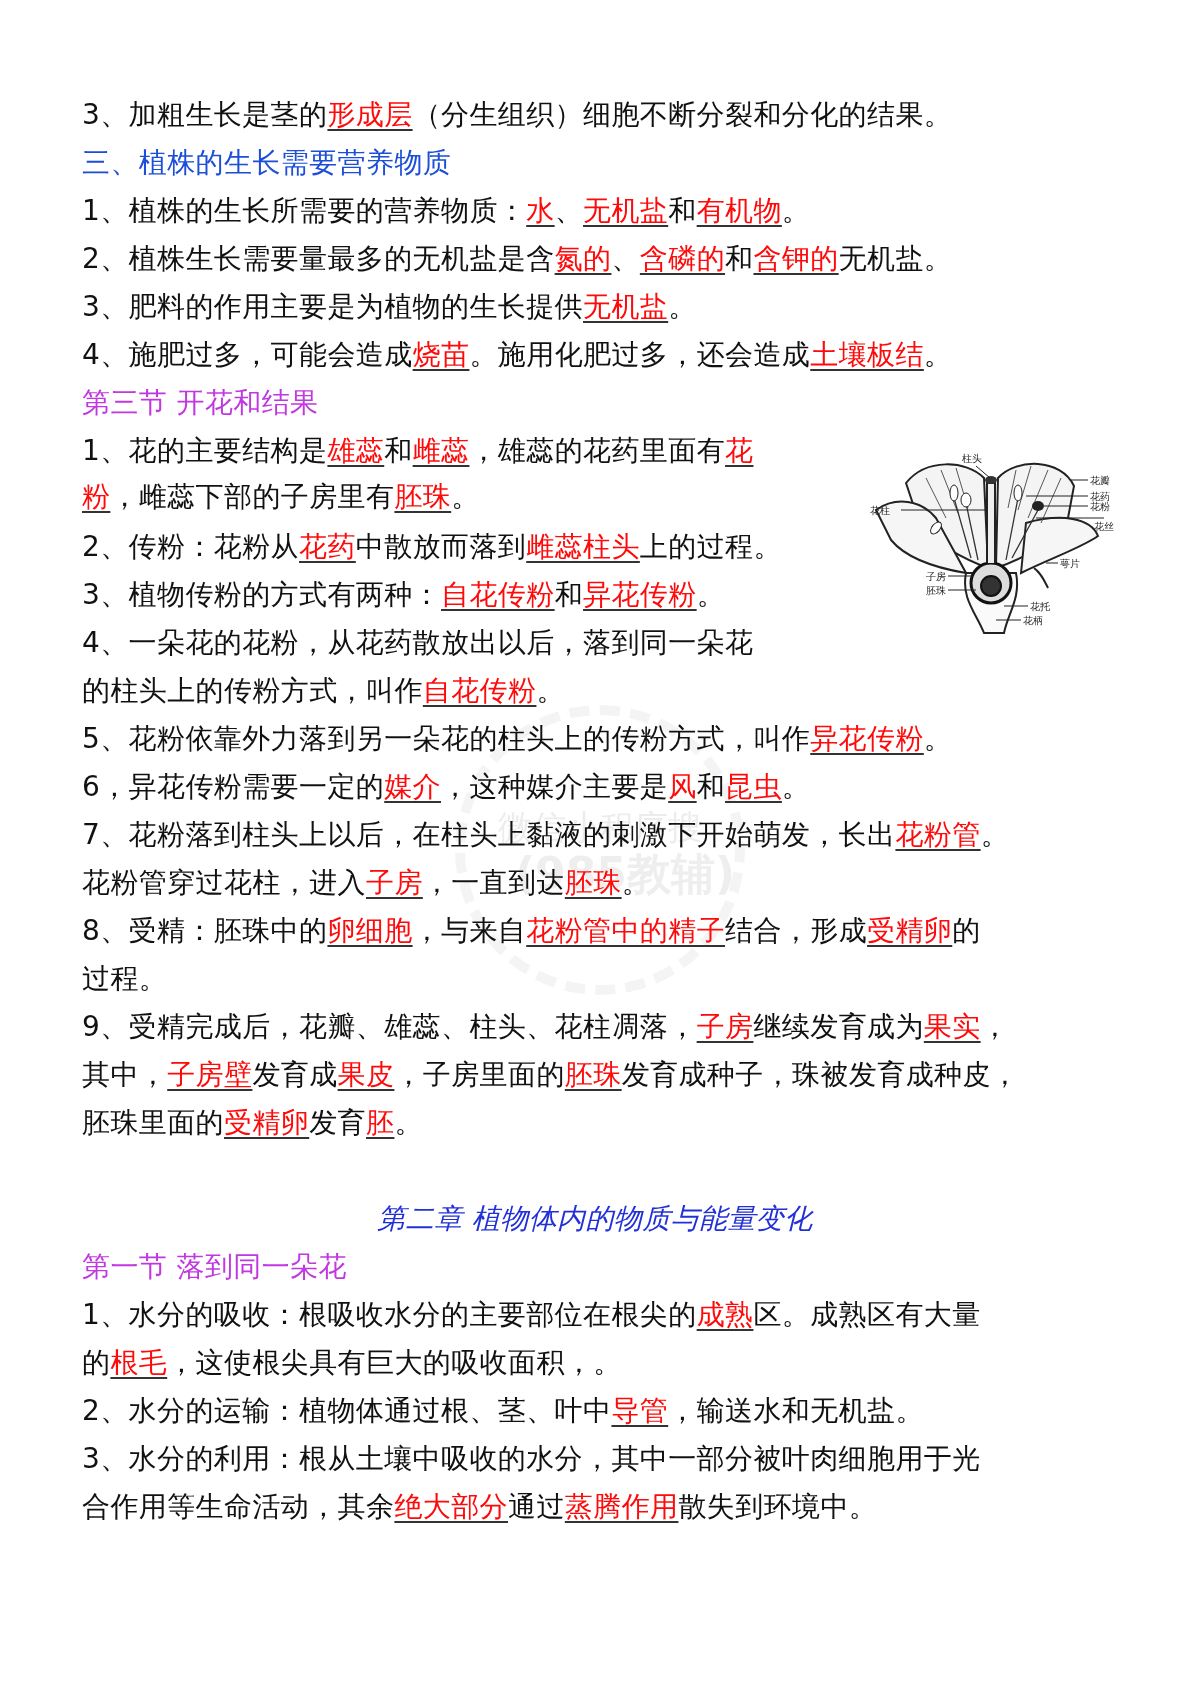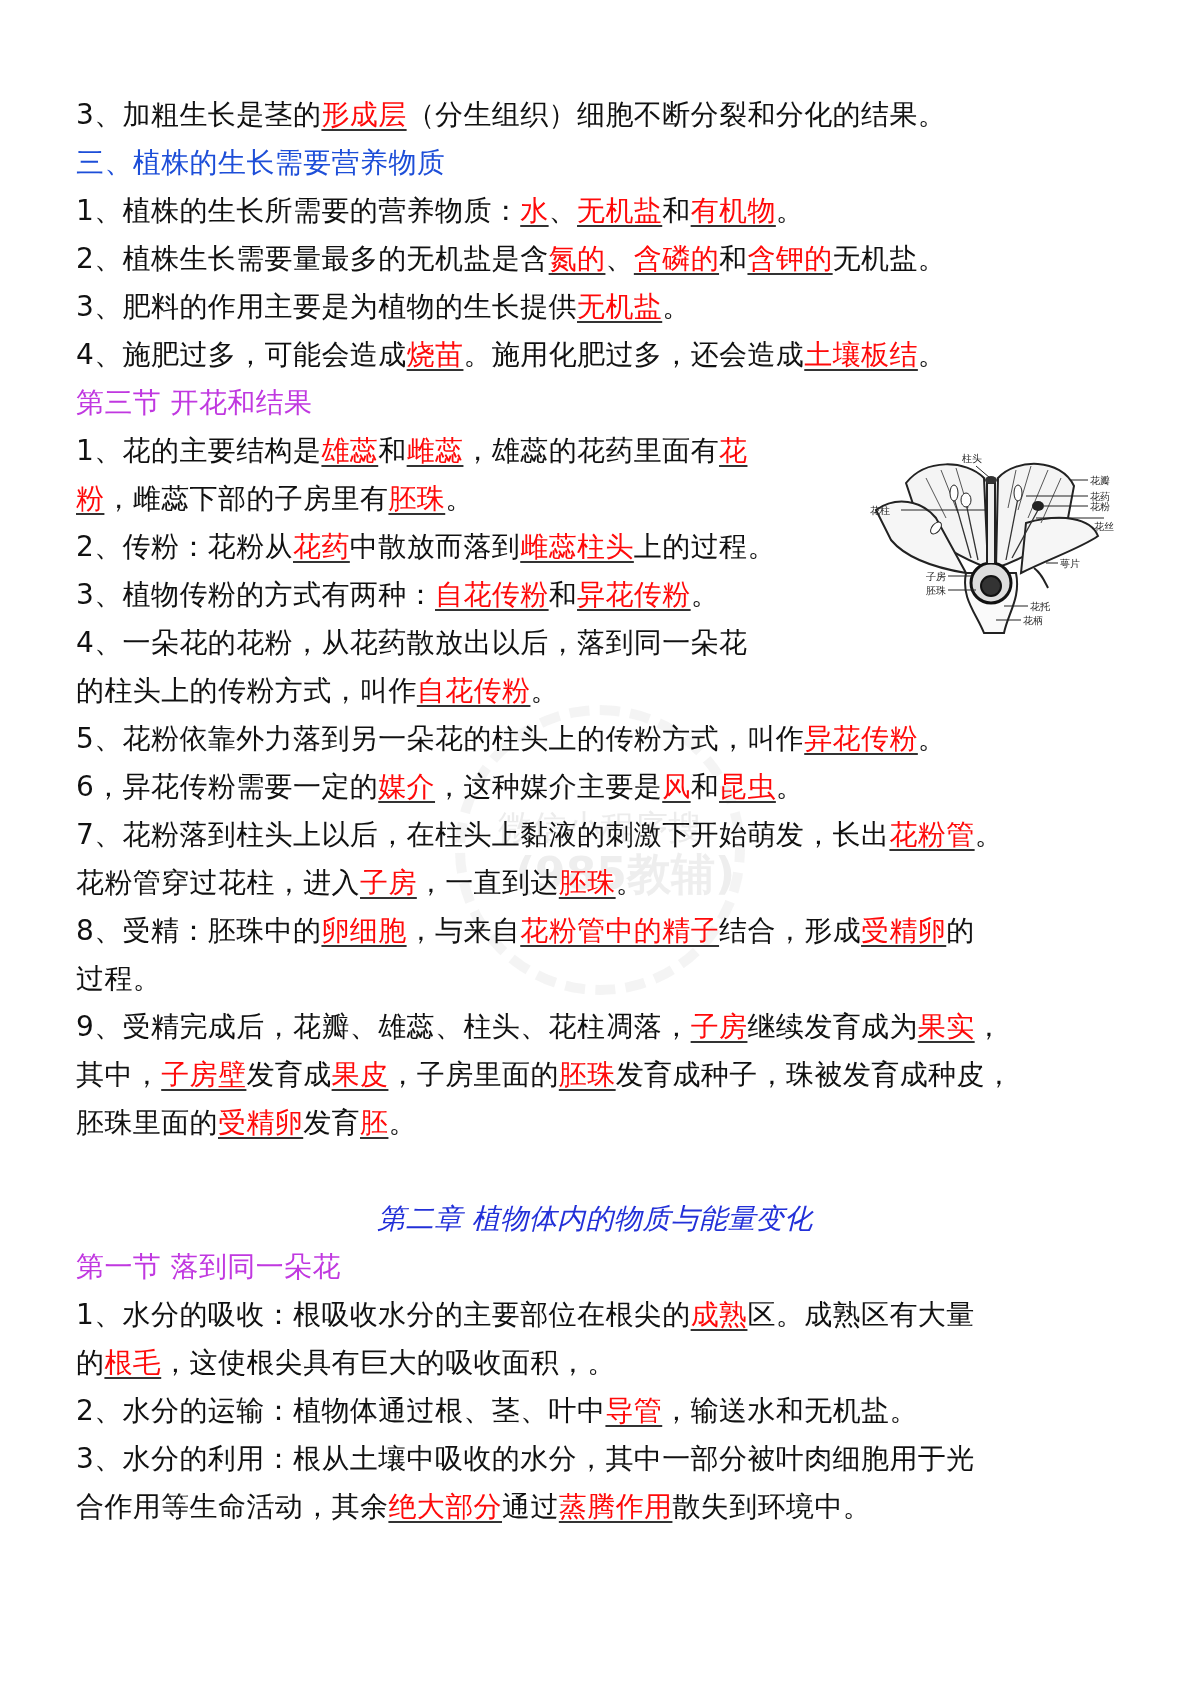--- a/index.html
+++ b/index.html
@@ -1,19 +1,19 @@
 <!DOCTYPE html>
 <html><head>
 <meta charset="utf-8">
 <style>
   html, body { margin: 0; padding: 0; background: #ffffff; }
   body { width: 1190px; height: 1683px; position: relative; overflow: hidden;
          font-family: "DejaVu Sans", "Liberation Sans", sans-serif; }
   .page { position: absolute; left: 0; top: 0; width: 1190px; height: 1683px; background: #fff; }
-  .line { position: absolute; left: 76px; height: 48px; line-height: 48px;
+  .line { position: absolute; left: 82px; height: 48px; line-height: 48px;
           font-size: 28px; color: #111111; white-space: nowrap; letter-spacing: 0.4px; text-align: center; }
   .line.h-blue { color: #1d4ed8; }
   .line.h-purple { color: #c038e0; }
   .line.h-chapter { color: #2230d8; left: 0; width: 1190px; text-align: center; padding-left: 0; font-style: italic; }
   .seg-key { color: #ff0a0a; text-decoration: underline; text-decoration-color: #333333;
              text-decoration-thickness: 2px; text-underline-offset: 5px; }
   .watermark { position: absolute; left: 455px; top: 705px; width: 290px; height: 290px;
                border-radius: 50%; border: 10px dashed rgba(150,150,150,0.10);
                box-sizing: border-box; pointer-events: none; }
   .watermark-text-top { position: absolute; left: 0; top: 90px; width: 100%; text-align: center;
@@ -36,21 +36,21 @@
 
   <div id="lines">
       <div class="line" style="top: 91px;"><span>3、加粗生长是茎的</span><span class="seg-key">形成层</span><span>（分生组织）细胞不断分裂和分化的结果。</span></div>
       <div class="line h-blue" style="top: 139px;"><span>三、植株的生长需要营养物质</span></div>
       <div class="line" style="top: 187px;"><span>1、植株的生长所需要的营养物质：</span><span class="seg-key">水</span><span>、</span><span class="seg-key">无机盐</span><span>和</span><span class="seg-key">有机物</span><span>。</span></div>
       <div class="line" style="top: 235px;"><span>2、植株生长需要量最多的无机盐是含</span><span class="seg-key">氮的</span><span>、</span><span class="seg-key">含磷的</span><span>和</span><span class="seg-key">含钾的</span><span>无机盐。</span></div>
       <div class="line" style="top: 283px;"><span>3、肥料的作用主要是为植物的生长提供</span><span class="seg-key">无机盐</span><span>。</span></div>
       <div class="line" style="top: 331px;"><span>4、施肥过多，可能会造成</span><span class="seg-key">烧苗</span><span>。施用化肥过多，还会造成</span><span class="seg-key">土壤板结</span><span>。</span></div>
       <div class="line h-purple" style="top: 379px;"><span>第三节 开花和结果</span></div>
       <div class="line" style="top: 427px;"><span>1、花的主要结构是</span><span class="seg-key">雄蕊</span><span>和</span><span class="seg-key">雌蕊</span><span>，雄蕊的花药里面有</span><span class="seg-key">花</span></div>
-      <div class="line" style="top: 475px;"><span class="seg-key">粉</span><span>，雌蕊下部的子房里有</span><span class="seg-key">胚珠</span><span>。</span></div>
+      <div class="line" style="top: 475px; font-family: Liberation Mono, monospace;"><span class="seg-key">粉</span><span>，雌蕊下部的子房里有</span><span class="seg-key">胚珠</span><span>。</span></div>
       <div class="line" style="top: 523px;"><span>2、传粉：花粉从</span><span class="seg-key">花药</span><span>中散放而落到</span><span class="seg-key">雌蕊柱头</span><span>上的过程。</span></div>
       <div class="line" style="top: 571px;"><span>3、植物传粉的方式有两种：</span><span class="seg-key">自花传粉</span><span>和</span><span class="seg-key">异花传粉</span><span>。</span></div>
       <div class="line" style="top: 619px;"><span>4、一朵花的花粉，从花药散放出以后，落到同一朵花</span></div>
       <div class="line" style="top: 667px;"><span>的柱头上的传粉方式，叫作</span><span class="seg-key">自花传粉</span><span>。</span></div>
       <div class="line" style="top: 715px;"><span>5、花粉依靠外力落到另一朵花的柱头上的传粉方式，叫作</span><span class="seg-key">异花传粉</span><span>。</span></div>
       <div class="line" style="top: 763px;"><span>6，异花传粉需要一定的</span><span class="seg-key">媒介</span><span>，这种媒介主要是</span><span class="seg-key">风</span><span>和</span><span class="seg-key">昆虫</span><span>。</span></div>
       <div class="line" style="top: 811px;"><span>7、花粉落到柱头上以后，在柱头上黏液的刺激下开始萌发，长出</span><span class="seg-key">花粉管</span><span>。</span></div>
       <div class="line" style="top: 859px;"><span>花粉管穿过花柱，进入</span><span class="seg-key">子房</span><span>，一直到达</span><span class="seg-key">胚珠</span><span>。</span></div>
       <div class="line" style="top: 907px;"><span>8、受精：胚珠中的</span><span class="seg-key">卵细胞</span><span>，与来自</span><span class="seg-key">花粉管中的精子</span><span>结合，形成</span><span class="seg-key">受精卵</span><span>的</span></div>
       <div class="line" style="top: 955px;"><span>过程。</span></div>

